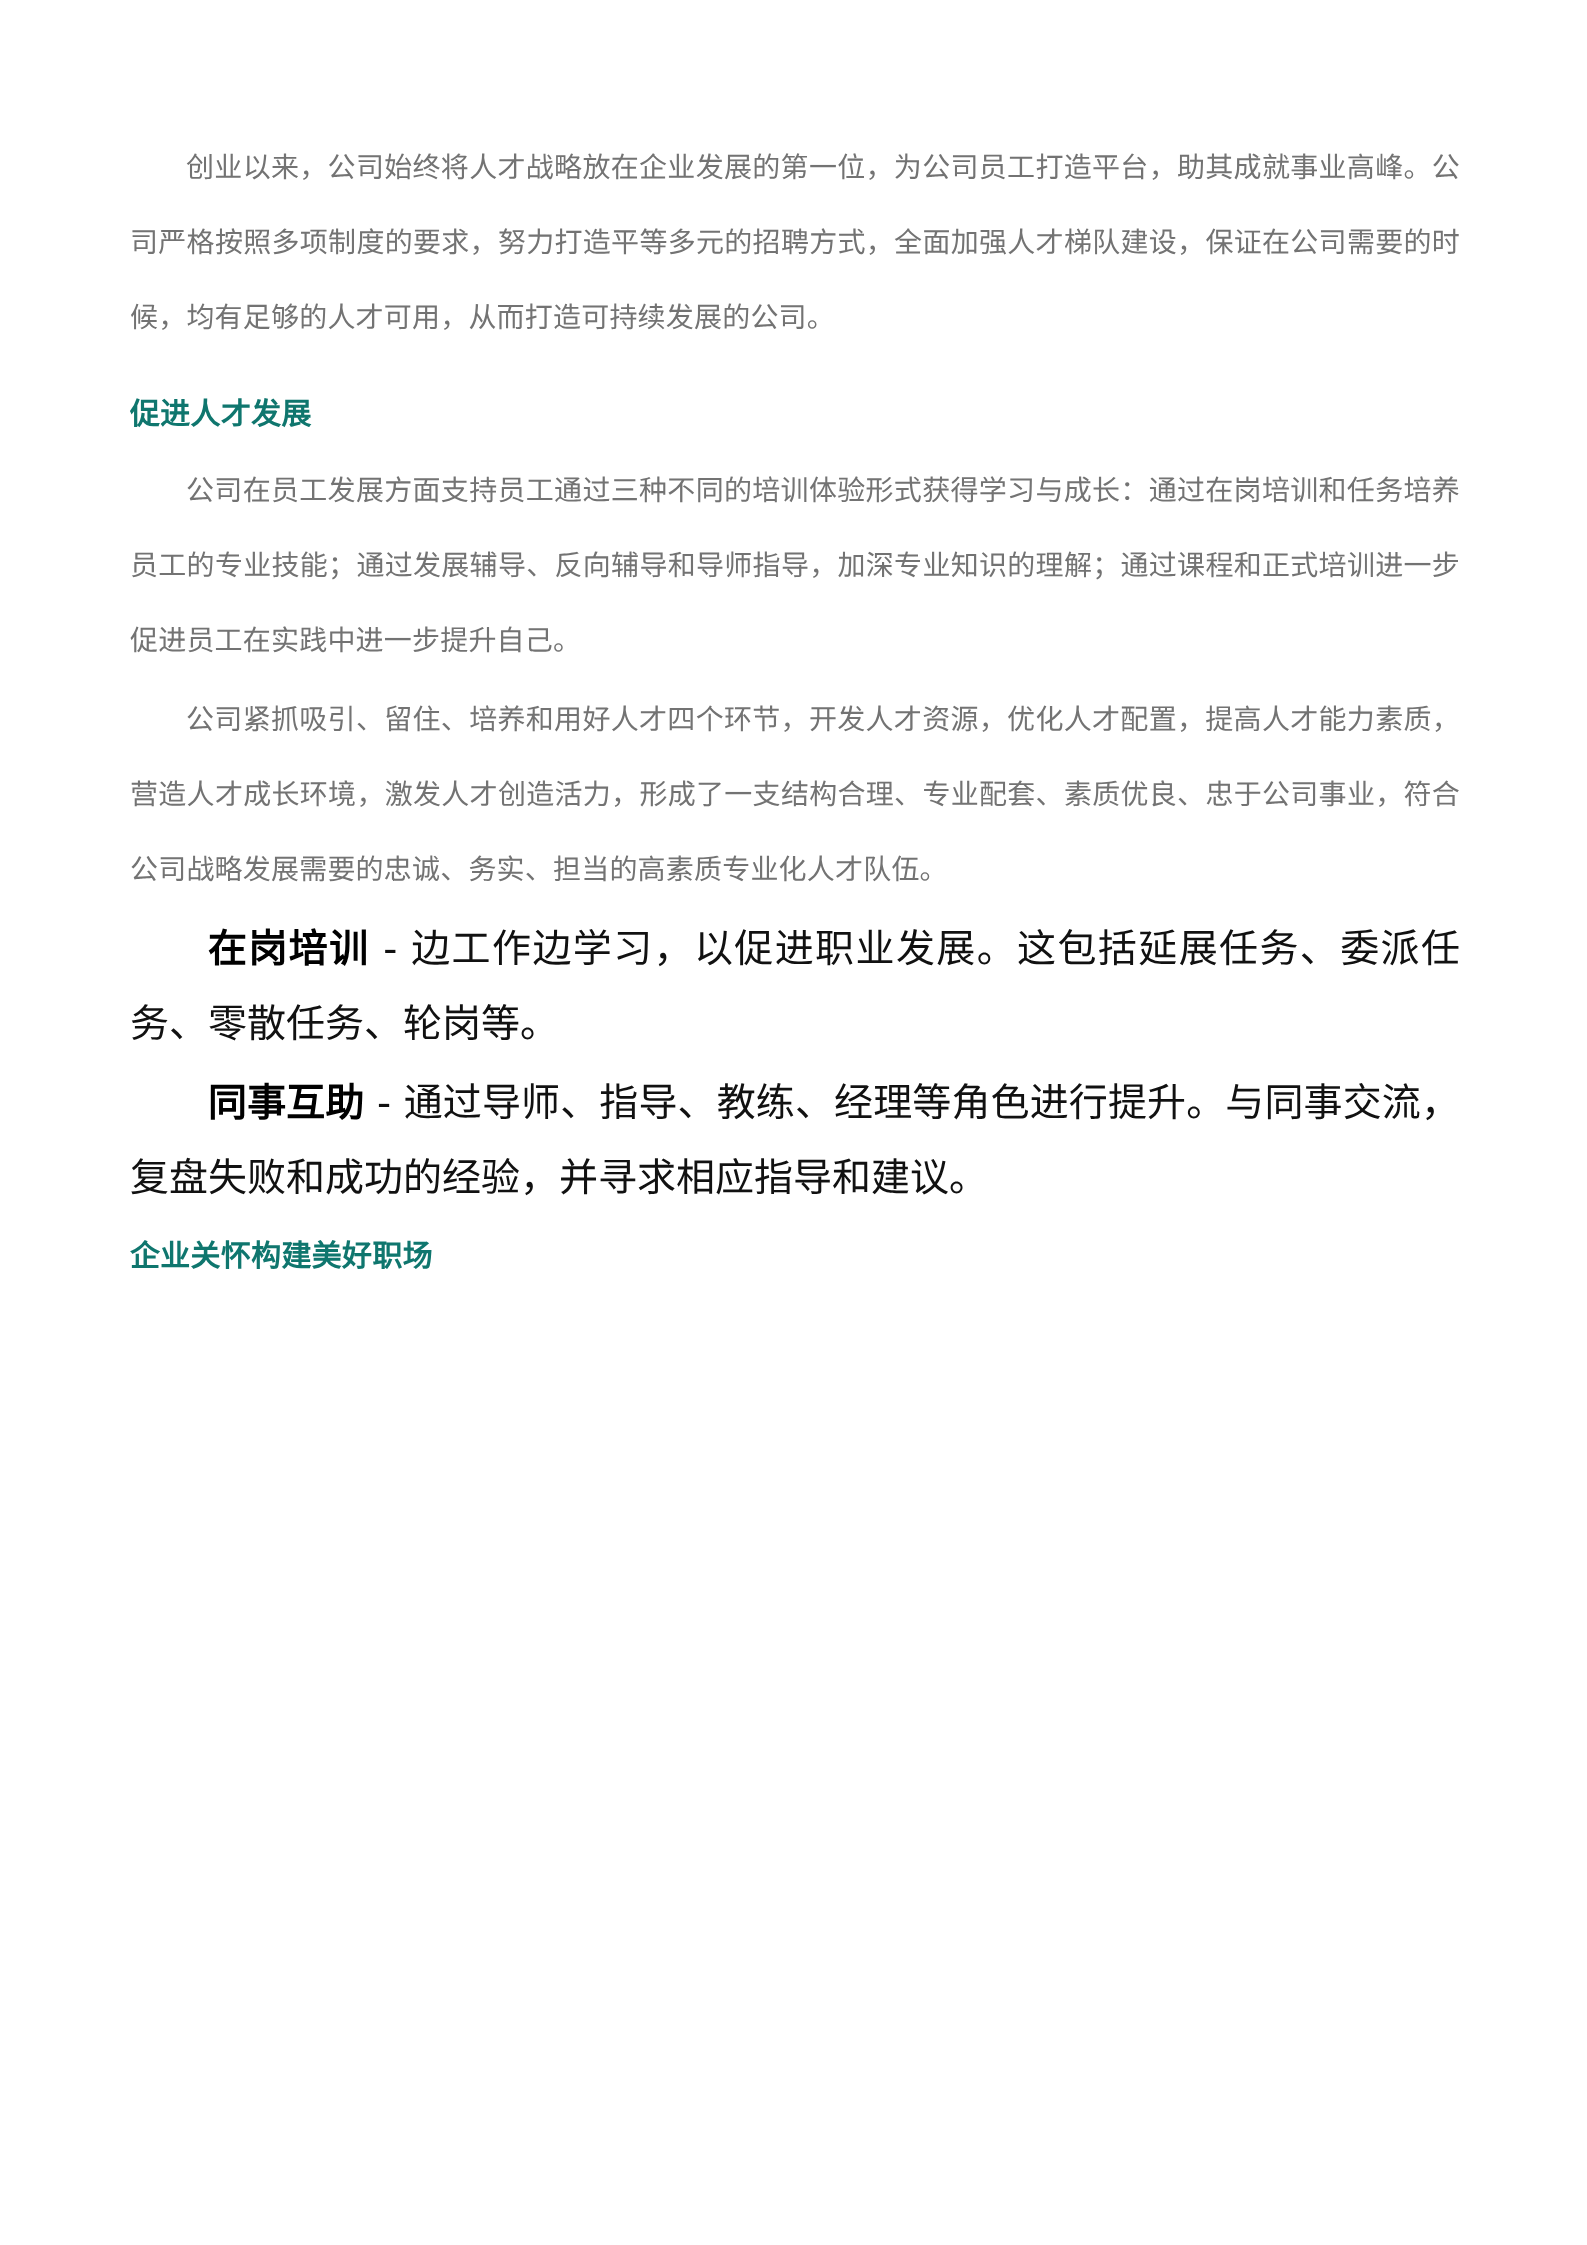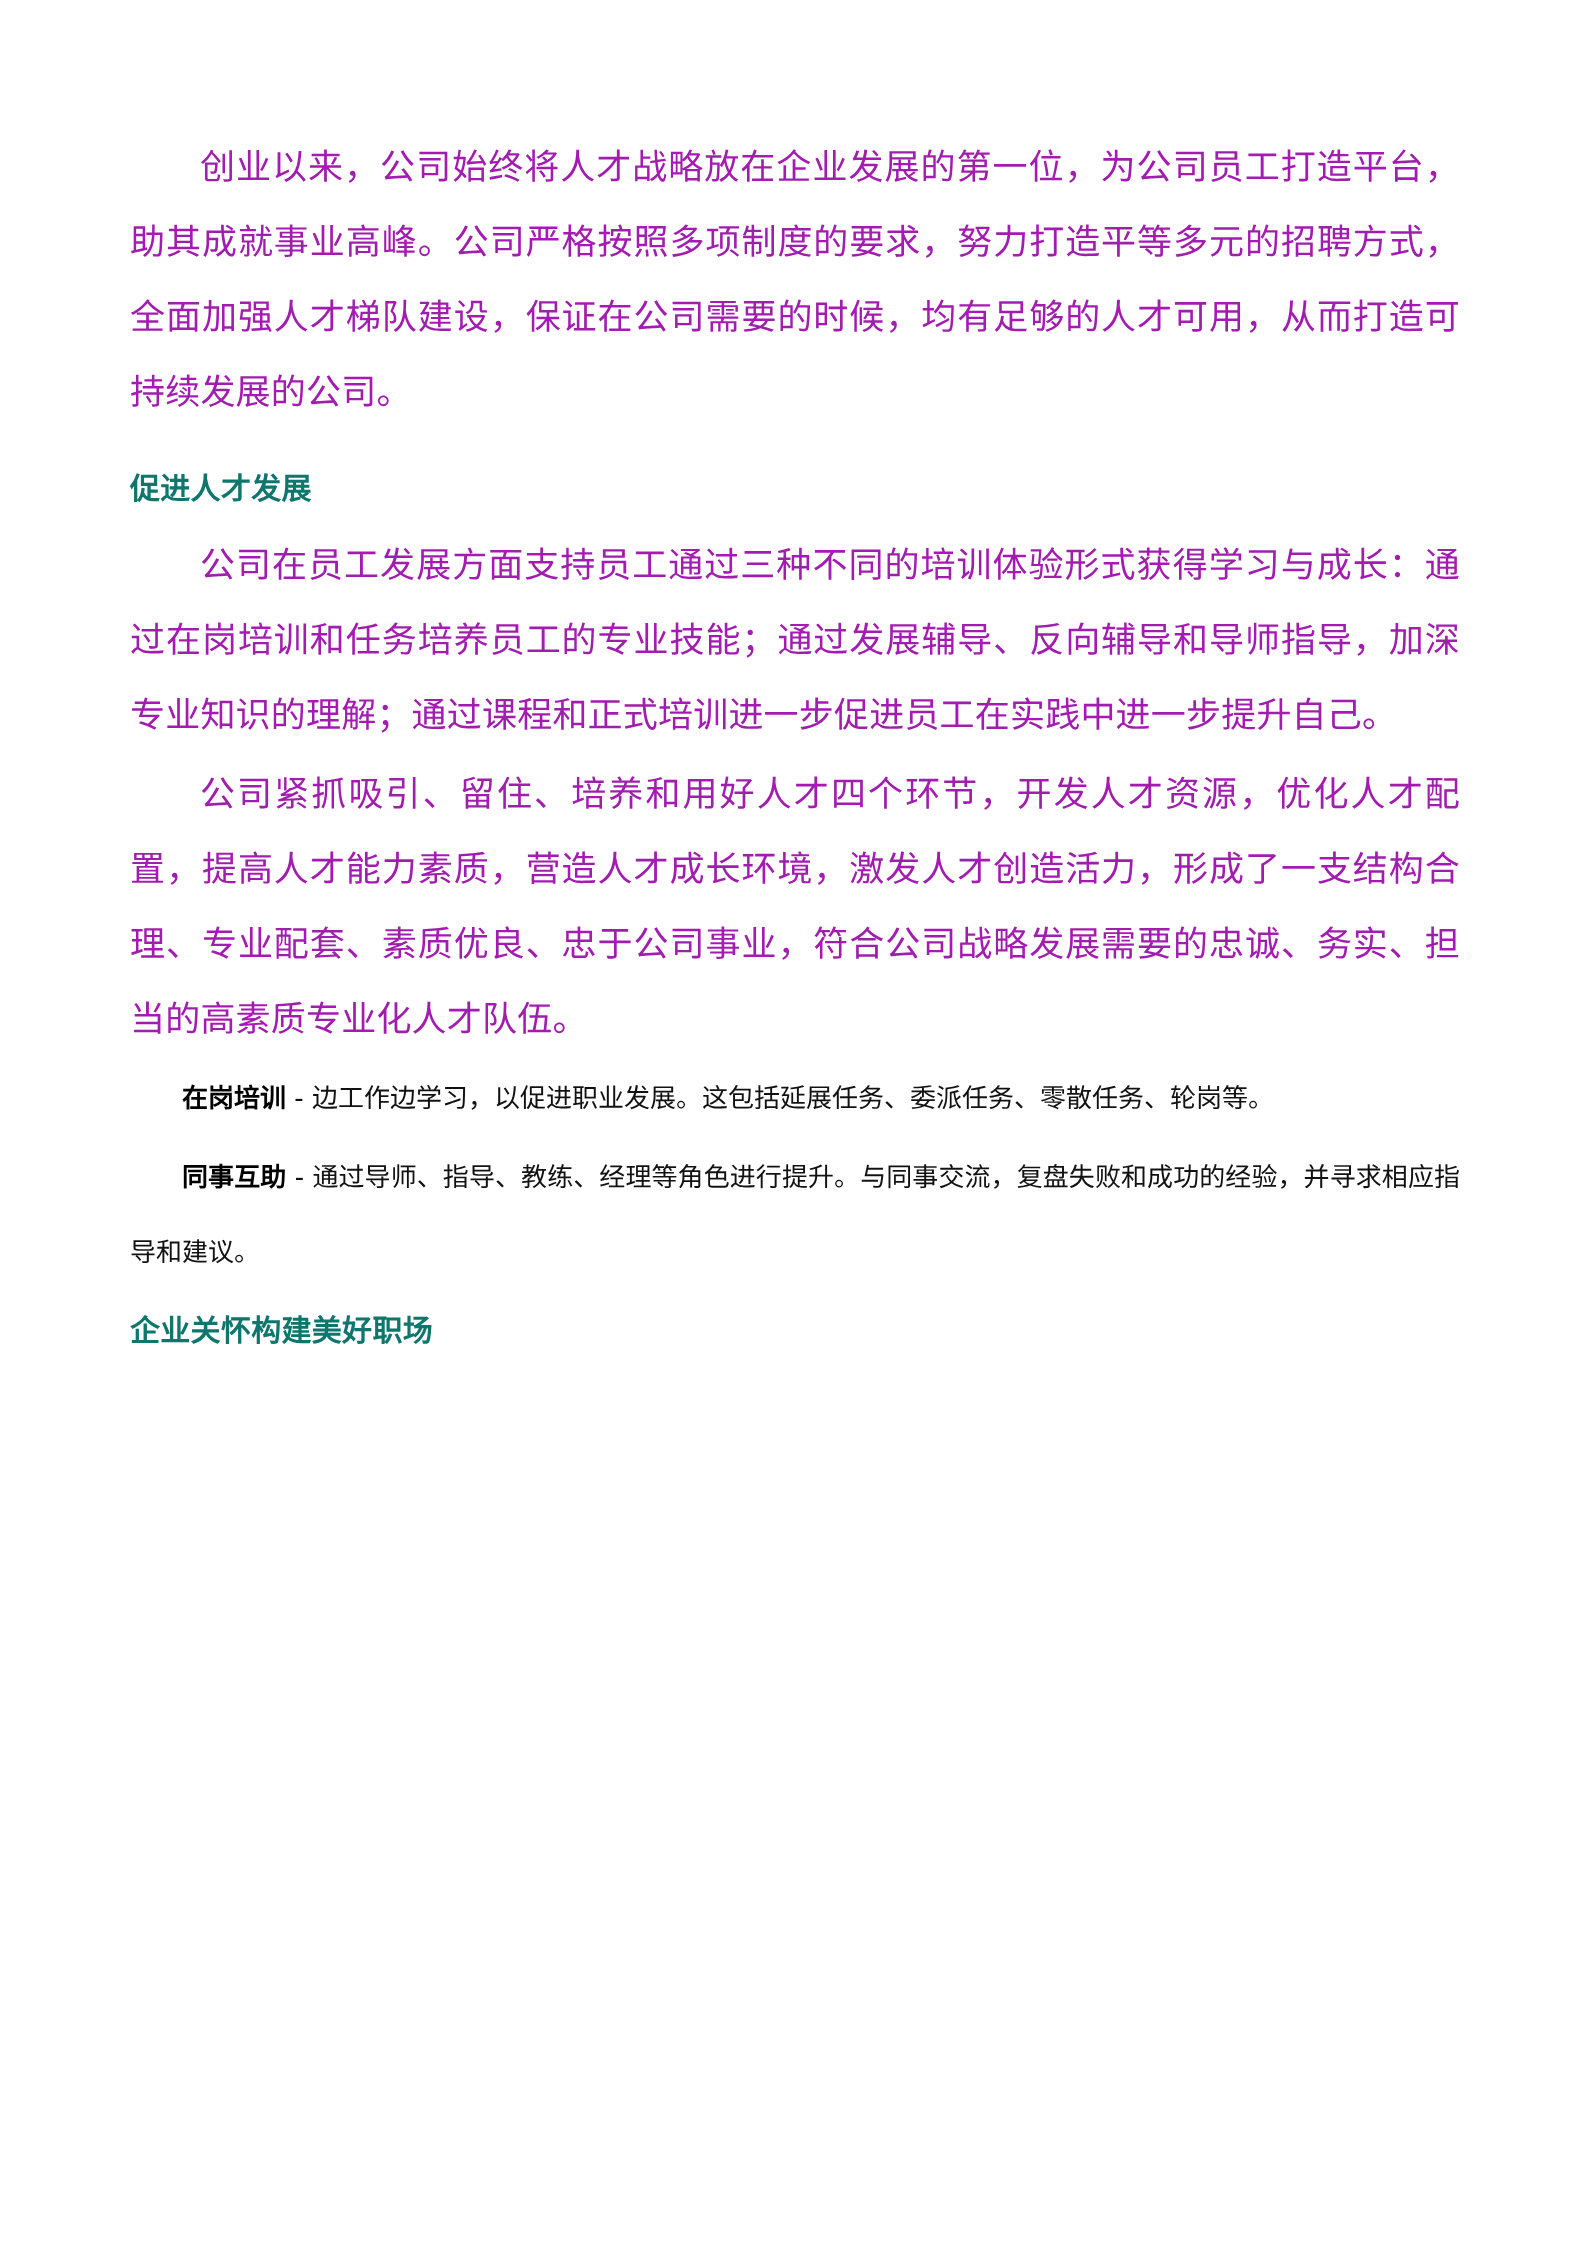--- a/index.html
+++ b/index.html
@@ -19,42 +19,42 @@
     height: 2245px;
     padding: 130px 128px 100px 130px;
     background: #ffffff;
     position: relative;
   }
   .doc-body {
     width: 1330px;
   }
   p.para {
     margin: 0 0 4px 0;
-    font-size: 35px;
+    font-size: 28px;
     line-height: 75px;
     text-align: justify;
     text-justify: inter-ideograph;
     text-indent: 2em;
     letter-spacing: 0.2px;
-    color: #a21caf;
+    color: #737373;
   }
   p.para.first-block {
     margin-bottom: 22px;
   }
   h2.heading {
     margin: 0 0 2px 0;
     font-size: 30px;
     line-height: 74px;
     font-weight: bold;
     color: #0f766e;
     letter-spacing: 0.3px;
   }
   .term-para {
     margin: 0 0 4px 0;
-    font-size: 26px;
+    font-size: 39px;
     line-height: 75px;
     text-align: justify;
     text-justify: inter-ideograph;
     text-indent: 2em;
     color: #111111;
   }
   .term {
     font-weight: bold;
     color: #000000;
   }

